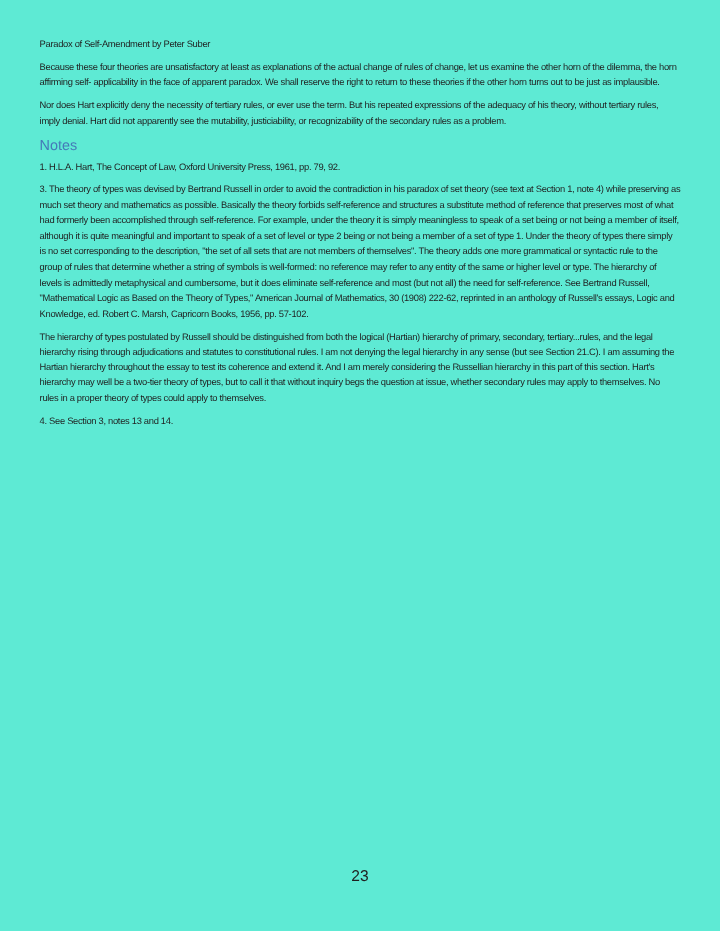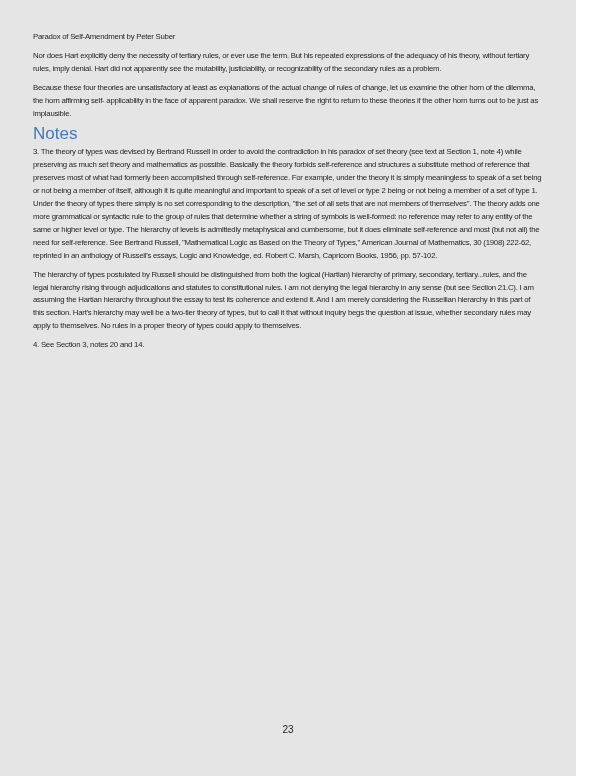--- a/index.html
+++ b/index.html
@@ -1,24 +1,23 @@
 <!DOCTYPE html>
 <html><head>
 <meta charset="utf-8">
 <style>
   html, body { margin: 0; padding: 0; background: #ffffff; }
   .page {
     position: relative;
-    width: 532px;
+    width: 600px;
     height: 776px;
-    background: #e5e5e5;
+    background: #5eead4;
     font-family: "Liberation Sans", sans-serif;
     color: #1f1f1f;
     overflow: hidden;
-    padding-left: 44px;
   }
   .content {
     position: absolute;
     top: 31px;
     left: 33px;
     right: 33px;
   }
   .content p {
     margin: 0 0 6px 0;
     font-size: 7.8px;
@@ -28,53 +27,54 @@
   }
   .running-header {
     text-align: right;
     margin-bottom: 1px;
   }
   .quote {
     margin-left: 38px;
     margin-right: 26px;
   }
   .notes-heading {
-    font-size: 17px;
+    font-size: 12px;
     font-weight: 400;
     color: #4579b8;
     margin: 3px 0 5px 0;
     line-height: 15px;
     letter-spacing: 0;
   }
   .page-footer {
     position: absolute;
     top: 724px;
     left: 0;
     width: 100%;
     text-align: center;
-    font-size: 10px;
+    font-size: 13px;
     line-height: 12px;
     color: #1f1f1f;
   }
 </style>
 </head>
 <body>
 
 <div class="page">
   <div class="content">
 
     <p class="running-header">Paradox of Self-Amendment by Peter Suber</p>
 
 
+    <p>Because these four theories are unsatisfactory at least as explanations of the actual change of rules of change, let us examine the other horn of the dilemma, the horn affirming self- applicability in the face of apparent paradox. We shall reserve the right to return to these theories if the other horn turns out to be just as implausible.</p>
+
     <p>Nor does Hart explicitly deny the necessity of tertiary rules, or ever use the term. But his repeated expressions of the adequacy of his theory, without tertiary rules, imply denial. Hart did not apparently see the mutability, justiciability, or recognizability of the secondary rules as a problem.</p>
-
-    <p>Because these four theories are unsatisfactory at least as explanations of the actual change of rules of change, let us examine the other horn of the dilemma, the horn affirming self- applicability in the face of apparent paradox. We shall reserve the right to return to these theories if the other horn turns out to be just as implausible.</p>
 
     <h2 class="notes-heading">Notes</h2>
 
+    <p>1. H.L.A. Hart, The Concept of Law, Oxford University Press, 1961, pp. 79, 92.</p>
     <p>3. The theory of types was devised by Bertrand Russell in order to avoid the contradiction in his paradox of set theory (see text at Section 1, note 4) while preserving as much set theory and mathematics as possible. Basically the theory forbids self-reference and structures a substitute method of reference that preserves most of what had formerly been accomplished through self-reference. For example, under the theory it is simply meaningless to speak of a set being or not being a member of itself, although it is quite meaningful and important to speak of a set of level or type 2 being or not being a member of a set of type 1. Under the theory of types there simply is no set corresponding to the description, "the set of all sets that are not members of themselves". The theory adds one more grammatical or syntactic rule to the group of rules that determine whether a string of symbols is well-formed: no reference may refer to any entity of the same or higher level or type. The hierarchy of levels is admittedly metaphysical and cumbersome, but it does eliminate self-reference and most (but not all) the need for self-reference. See Bertrand Russell, "Mathematical Logic as Based on the Theory of Types," American Journal of Mathematics, 30 (1908) 222-62, reprinted in an anthology of Russell's essays, Logic and Knowledge, ed. Robert C. Marsh, Capricorn Books, 1956, pp. 57-102.</p>
     <p>The hierarchy of types postulated by Russell should be distinguished from both the logical (Hartian) hierarchy of primary, secondary, tertiary...rules, and the legal hierarchy rising through adjudications and statutes to constitutional rules. I am not denying the legal hierarchy in any sense (but see Section 21.C). I am assuming the Hartian hierarchy throughout the essay to test its coherence and extend it. And I am merely considering the Russellian hierarchy in this part of this section. Hart's hierarchy may well be a two-tier theory of types, but to call it that without inquiry begs the question at issue, whether secondary rules may apply to themselves. No rules in a proper theory of types could apply to themselves.</p>
-    <p>4. See Section 3, notes 20 and 14.</p>
+    <p>4. See Section 3, notes 13 and 14.</p>
 
   </div>
 
   <div class="page-footer">23</div>
 </div>
 
 </body></html>

